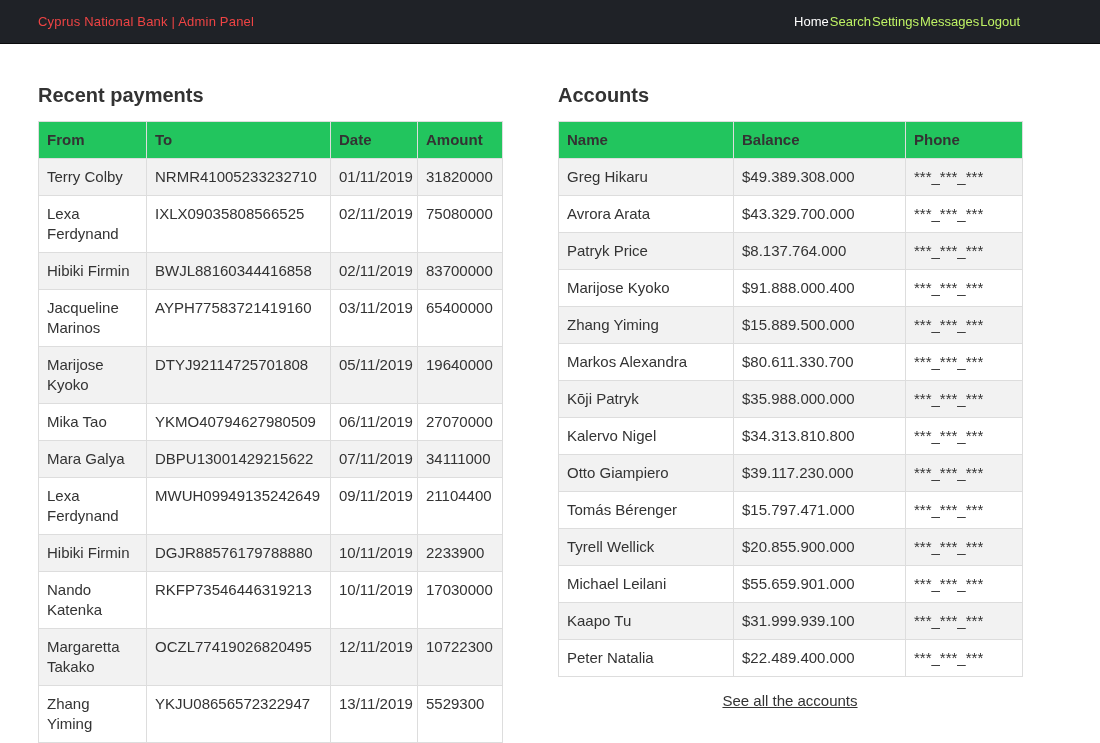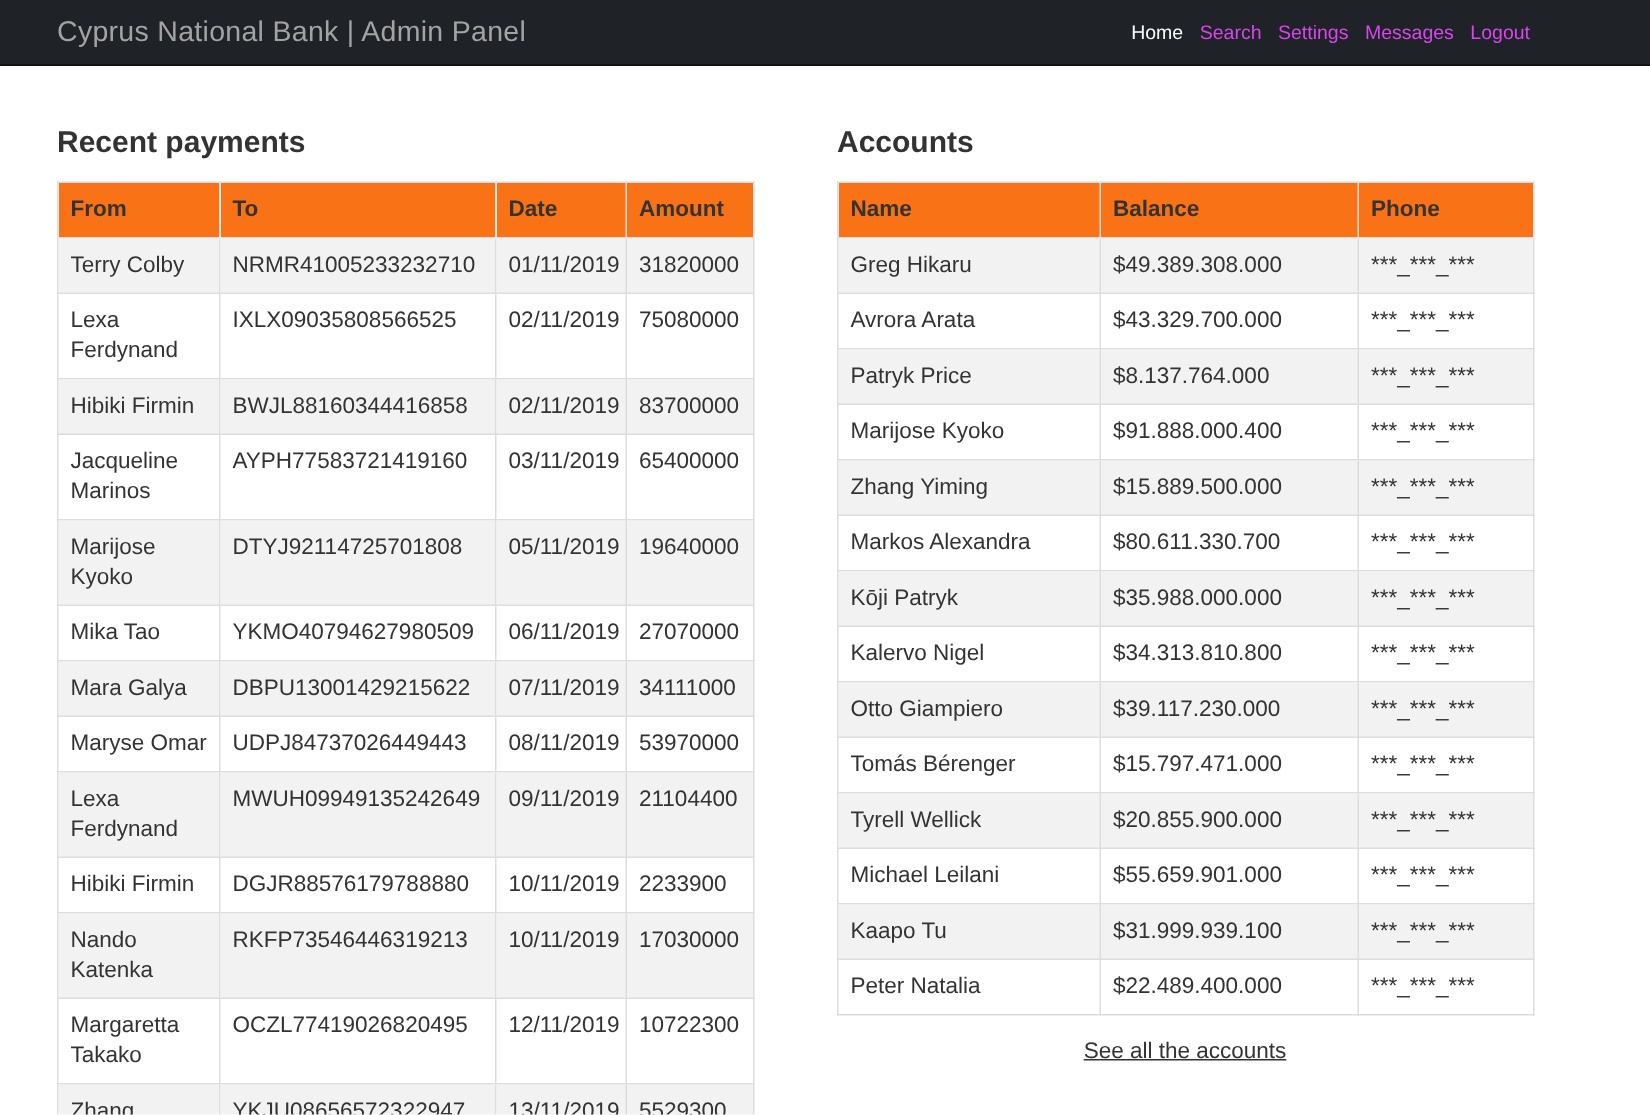--- a/index.html
+++ b/index.html
@@ -15,34 +15,34 @@
   .navbar {
     height: 44px;
     background: #1f2227;
     border-bottom: 1px solid #0a0b0d;
     display: flex;
     align-items: center;
     justify-content: space-between;
     padding: 0 80px 0 38px;
   }
   .navbar-brand {
-    color: #a3a3a3;
-    font-size: 19px;
+    color: #ef4444;
+    font-size: 13px;
     text-decoration: none;
     letter-spacing: 0.2px;
     cursor: pointer;
     text-align: right;
   }
   .navbar-links {
     display: flex;
     align-items: center;
-    gap: 11px;
+    gap: 1px;
   }
   .navbar-links a {
-    color: #d946ef;
+    color: #bef264;
     font-size: 13px;
     text-decoration: none;
     cursor: pointer;
   }
   .navbar-links a.active { color: #ffffff; }
   
   .content {
     display: flex;
     gap: 56px;
     padding: 0 0 0 38px;
@@ -61,21 +61,21 @@
     font-size: 15px;
     line-height: 20px;
   }
   th, td {
     border: 1px solid #dddddd;
     padding: 8px;
     text-align: left;
     vertical-align: top;
     overflow: hidden;
   }
-  th { font-weight: 700; background: #f97316; }
+  th { font-weight: 700; background: #22c55e; }
   tbody tr:nth-child(odd) { background: #f2f2f2; }
   tbody tr:nth-child(even) { background: #ffffff; }
   td.nowrap { white-space: nowrap; }
   .see-all-wrap { text-align: center; margin-top: 15px; width: 464px; }
   .see-all {
     color: #333333;
     font-size: 15px;
     text-decoration: underline;
     cursor: pointer;
   }
@@ -150,26 +150,20 @@
             <td class="nowrap">06/11/2019</td>
             <td>27070000</td>
           </tr>
           <tr>
             <td>Mara Galya</td>
             <td>DBPU13001429215622</td>
             <td class="nowrap">07/11/2019</td>
             <td>34111000</td>
           </tr>
           <tr>
-            <td>Maryse Omar</td>
-            <td>UDPJ84737026449443</td>
-            <td class="nowrap">08/11/2019</td>
-            <td>53970000</td>
-          </tr>
-          <tr>
             <td>Lexa Ferdynand</td>
             <td>MWUH09949135242649</td>
             <td class="nowrap">09/11/2019</td>
             <td>21104400</td>
           </tr>
           <tr>
             <td>Hibiki Firmin</td>
             <td>DGJR88576179788880</td>
             <td class="nowrap">10/11/2019</td>
             <td>2233900</td>

